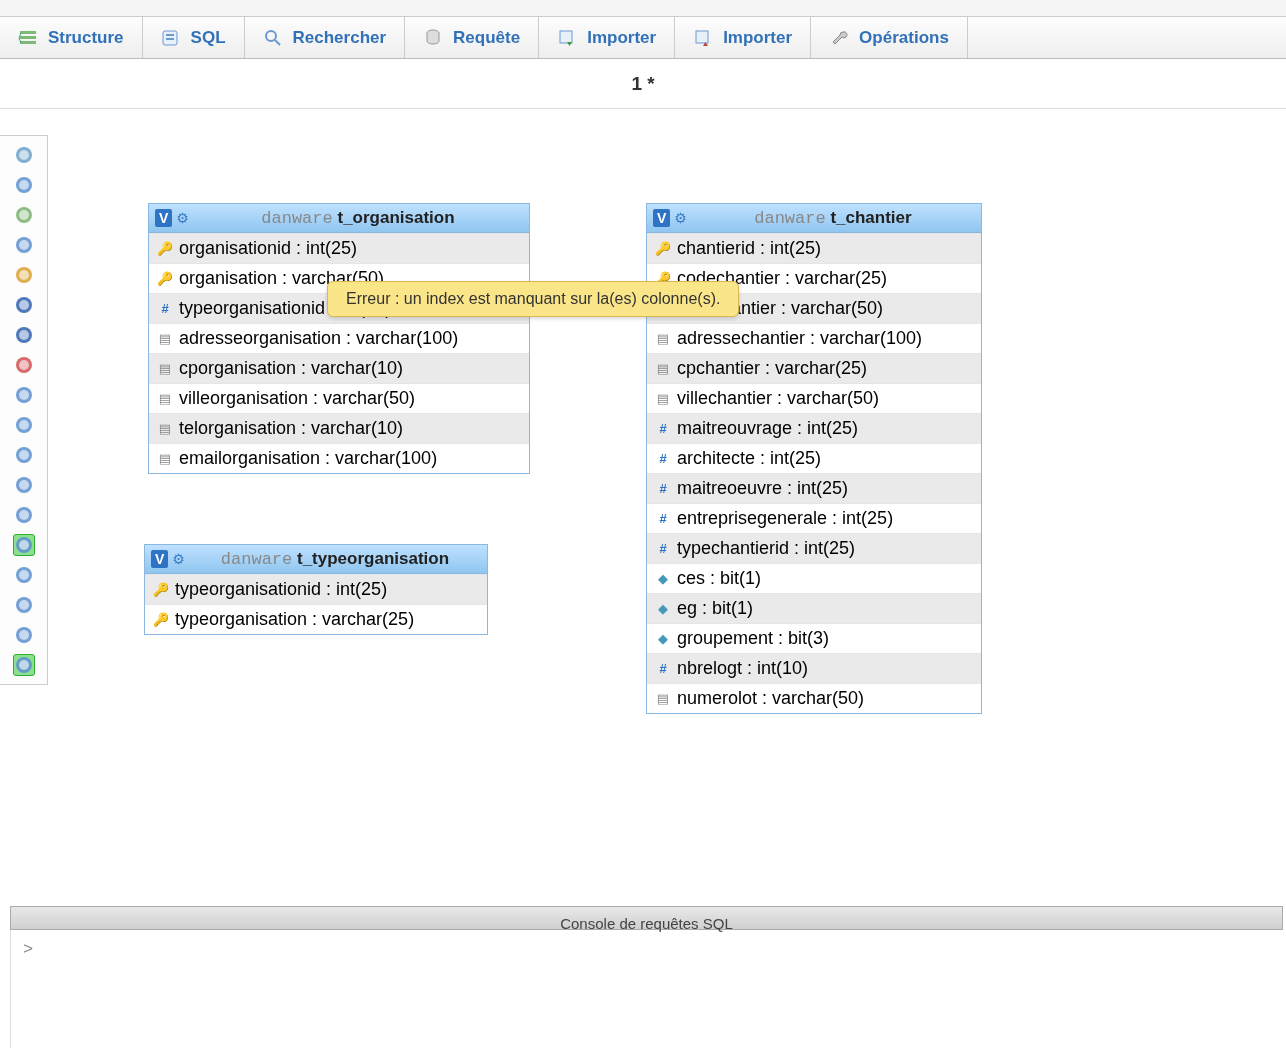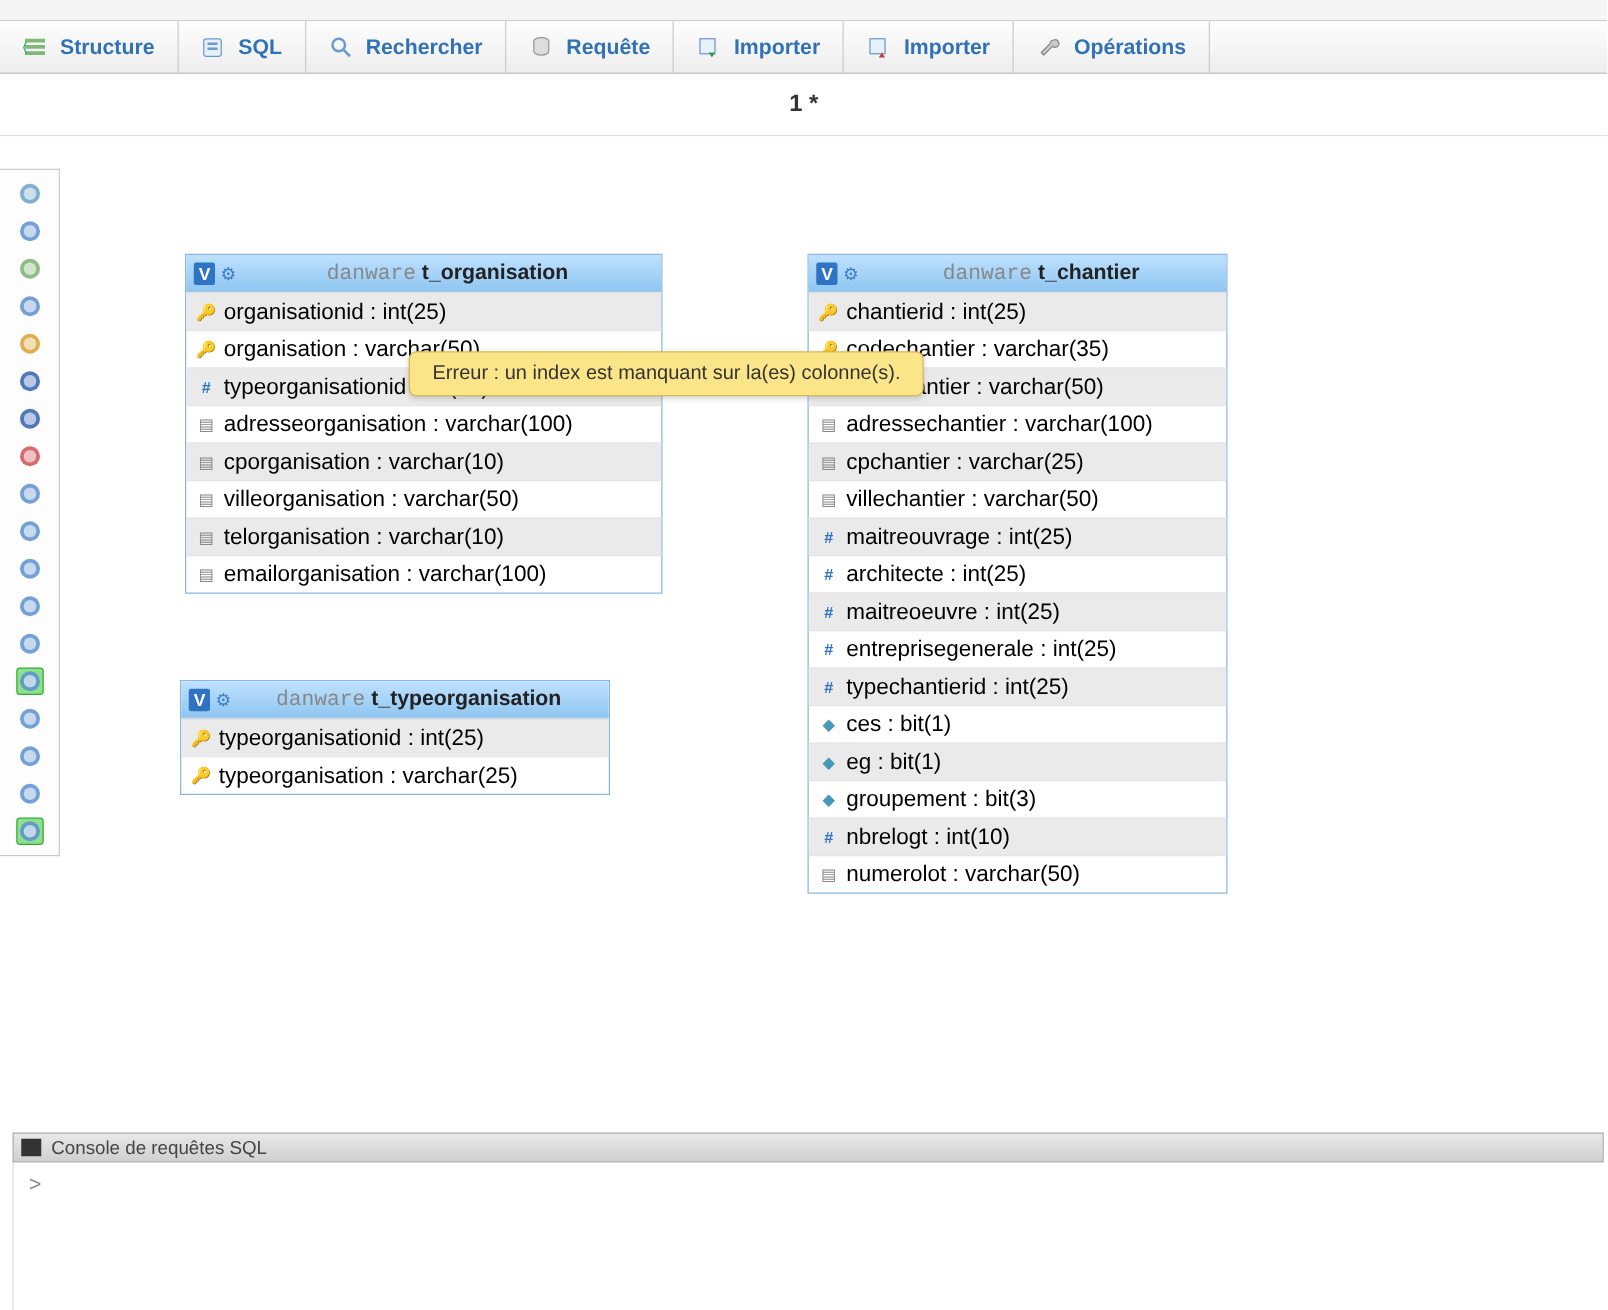--- a/index.html
+++ b/index.html
@@ -31,21 +31,21 @@
 .table-row { display: flex; align-items: center; gap: 6px; padding: 4px 8px; border-top: 1px solid #e5e5e5; }
 .table-row:nth-child(even) { background: #eaeaea; }
 .col-icon { width: 16px; display: inline-flex; justify-content: center; font-size: 13px; }
 .key-icon { color: #c8a020; }
 .hash-icon { color: #2f74c4; font-weight: bold; }
 .text-icon { color: #888; }
 .dot-icon { color: #49b; }
 
 .tooltip { position: absolute; background: #fbe589; border: 1px solid #d8b84e; border-radius: 6px; padding: 8px 18px; font-size: 16px; color: #333; box-shadow: 0 2px 4px rgba(0,0,0,0.15); }
 
-.console-bar { position: absolute; left: 10px; right: 3px; bottom: 118px; height: 24px; background: linear-gradient(#e8e8e8,#d0d0d0); border: 1px solid #aaa; display: flex; align-items: center; gap: 8px; padding: 0 6px; font-size: 15px; color: #444; }
+.console-bar { position: absolute; left: 10px; right: 3px; bottom: 118px; height: 24px; background: linear-gradient(#e8e8e8,#d0d0d0); border: 1px solid #aaa; display: flex; align-items: center; gap: 8px; padding: 0 6px; font-size: 15px; color: #444; flex-direction: column; }
 .console-icon { width: 16px; height: 14px; background: #333; }
 .console-body { position: absolute; left: 10px; right: 3px; bottom: 0; height: 118px; padding: 10px 12px; font-family: "Consolas", "Courier New", monospace; font-size: 17px; color: #333; border-left: 1px solid #ddd; }
 .prompt { color: #888; }
 
 svg { display: block; }
 </style>
 </head>
 <body>
 
 <div class="top-gap"></div>
@@ -291,21 +291,21 @@
     <span class="vbadge">V</span>
     <span class="gear-h">⚙</span>
     <span class="table-title"><span class="dbname">danware</span> <span class="tblname">t_chantier</span></span>
   </div>
         <div class="table-row">
           <span class="col-icon key-icon">🔑</span>
           <span>chantierid : int(25)</span>
         </div>
         <div class="table-row">
           <span class="col-icon key-icon">🔑</span>
-          <span>codechantier : varchar(35)</span>
+          <span>codechantier : varchar(25)</span>
         </div>
         <div class="table-row">
           <span class="col-icon text-icon">▤</span>
           <span>nomchantier : varchar(50)</span>
         </div>
         <div class="table-row">
           <span class="col-icon text-icon">▤</span>
           <span>adressechantier : varchar(100)</span>
         </div>
         <div class="table-row">

